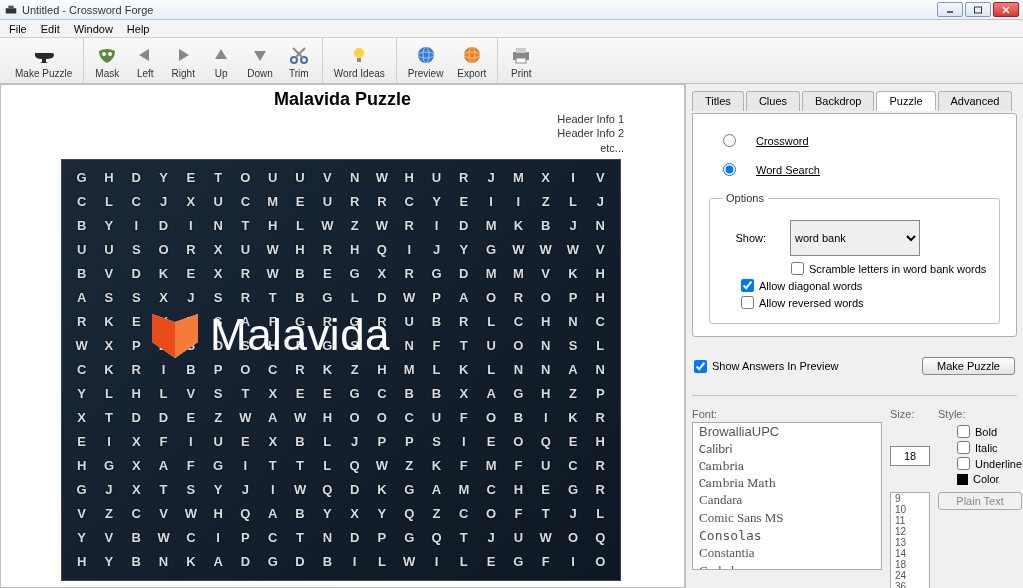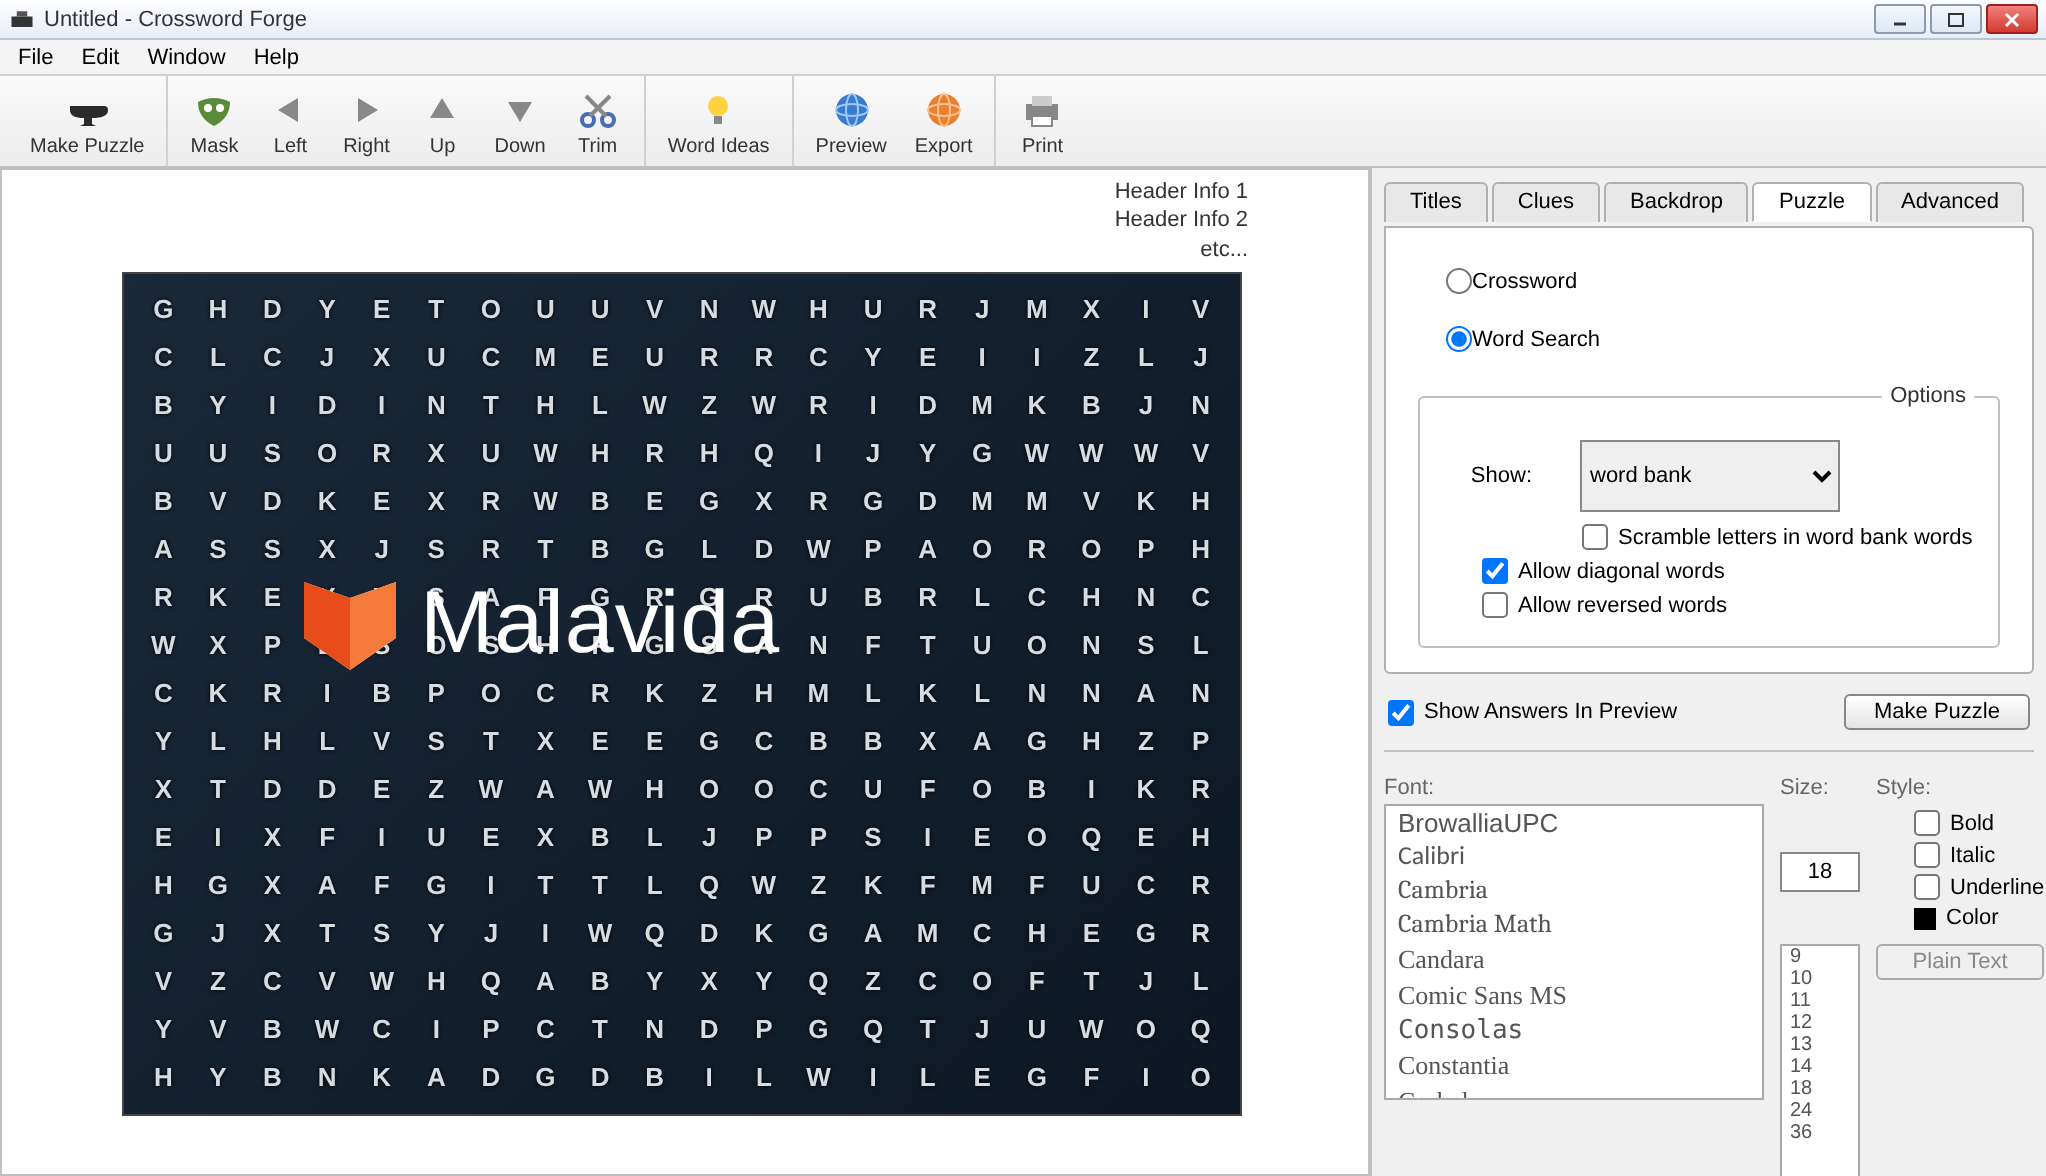--- a/index.html
+++ b/index.html
@@ -34,30 +34,30 @@
 .grid-cell { width: 27.4px; height: 24px; display: flex; align-items: center; justify-content: center; color: #d8dce0; font-family: Arial; font-size: 13px; font-weight: bold; text-shadow: 0 0 2px #000; }
 .logo-overlay { position: absolute; left: 86px; top: 148px; display: flex; align-items: center; gap: 8px; }
 .logo-shape { width: 54px; height: 54px; }
 .logo-text { font-size: 44px; color: #fff; font-weight: 300; letter-spacing: 0.5px; }
 
 .tabs { display: flex; gap: 2px; margin-bottom: 4px; }
 .tab { padding: 3px 12px; background: #e8e8e8; border: 1px solid #b0b0b0; border-bottom: none; border-radius: 3px 3px 0 0; cursor: pointer; position: relative; top: 1px; }
 .tab.active { background: #fff; border-bottom: 1px solid #fff; z-index: 2; }
 .tab-panel { border: 1px solid #b0b0b0; background: #fff; padding: 12px 16px; margin-top: -1px; border-radius: 0 3px 3px 3px; }
 
-.radio-row { display: flex; align-items: center; gap: 0; margin: 8px 0 16px 14px; }
+.radio-row { display: flex; align-items: center; gap: 20px; margin: 8px 0 16px 14px; text-decoration: underline; }
 .radio-row input { cursor: pointer; }
 fieldset.options { border: 1px solid #c0c0c0; border-radius: 3px; padding: 10px 12px; margin-top: 4px; }
-fieldset.options legend { padding: 0 4px; color: #333; text-align: right; }
+fieldset.options legend { padding: 0 4px; color: #333; }
 .opt-row { display: flex; align-items: center; gap: 24px; margin: 6px 0; }
 .opt-row label.lbl { width: 44px; text-align: right; }
 select.show-select { width: 130px; height: 36px; border: 1px solid #888; }
 .check-row { display: flex; align-items: center; gap: 5px; margin: 4px 0 4px 50px; padding-left: 19px; }
 
-.answers-row { display: flex; align-items: center; justify-content: space-between; margin: 10px 2px; }
+.answers-row { display: flex; align-items: center; justify-content: space-between; margin: 20px 2px; }
 .answers-row .make-btn { padding: 2px 14px; border: 1px solid #888; background: linear-gradient(#fff,#e4e4e4); border-radius: 3px; cursor: pointer; }
 
 .font-section { display: flex; gap: 8px; margin-top: 6px; }
 .font-col-label { color: #666; margin-bottom: 2px; }
 .font-list { border: 1px solid #aaa; background: #fff; height: 148px; overflow-y: scroll; width: 190px; }
 .font-list .fi { padding: 1px 6px; font-size: 13px; cursor: pointer; color: #555; }
 .size-col { display: flex; flex-direction: column; gap: 24px; }
 .size-input { width: 40px; height: 20px; border: 1px solid #888; text-align: center; margin-bottom: 2px; }
 .size-list { border: 1px solid #aaa; background: #fff; width: 40px; height: 124px; overflow-y: auto; }
 .size-list .si { padding: 0 4px; font-size: 10px; cursor: pointer; color: #555; }
@@ -212,20 +212,21 @@
             <rect x="7" y="13" width="10" height="5" fill="#fff" stroke="#888"></rect>
           </svg>
         </div>
         <div class="label">Print</div>
       </div>
     </div>
   </div>
 
 <div class="content">
   <div class="preview-pane">
+    <div class="puzzle-title">Malavida Puzzle</div>
     <div class="header-lines" id="header-lines">
         <div>Header Info 1</div>
         <div>Header Info 2</div>
         <div>etc...</div>
       </div>
     <div class="grid-wrap" id="grid-wrap">
       <div class="logo-overlay">
         <svg class="logo-shape" viewBox="0 0 54 54">
           <path d="M4 6 L27 14 L50 6 L50 34 L27 50 L4 34 Z" fill="#f0f0f0"></path>
           <path d="M4 6 L27 14 L27 50 L4 34 Z" fill="#e84c1a"></path>

